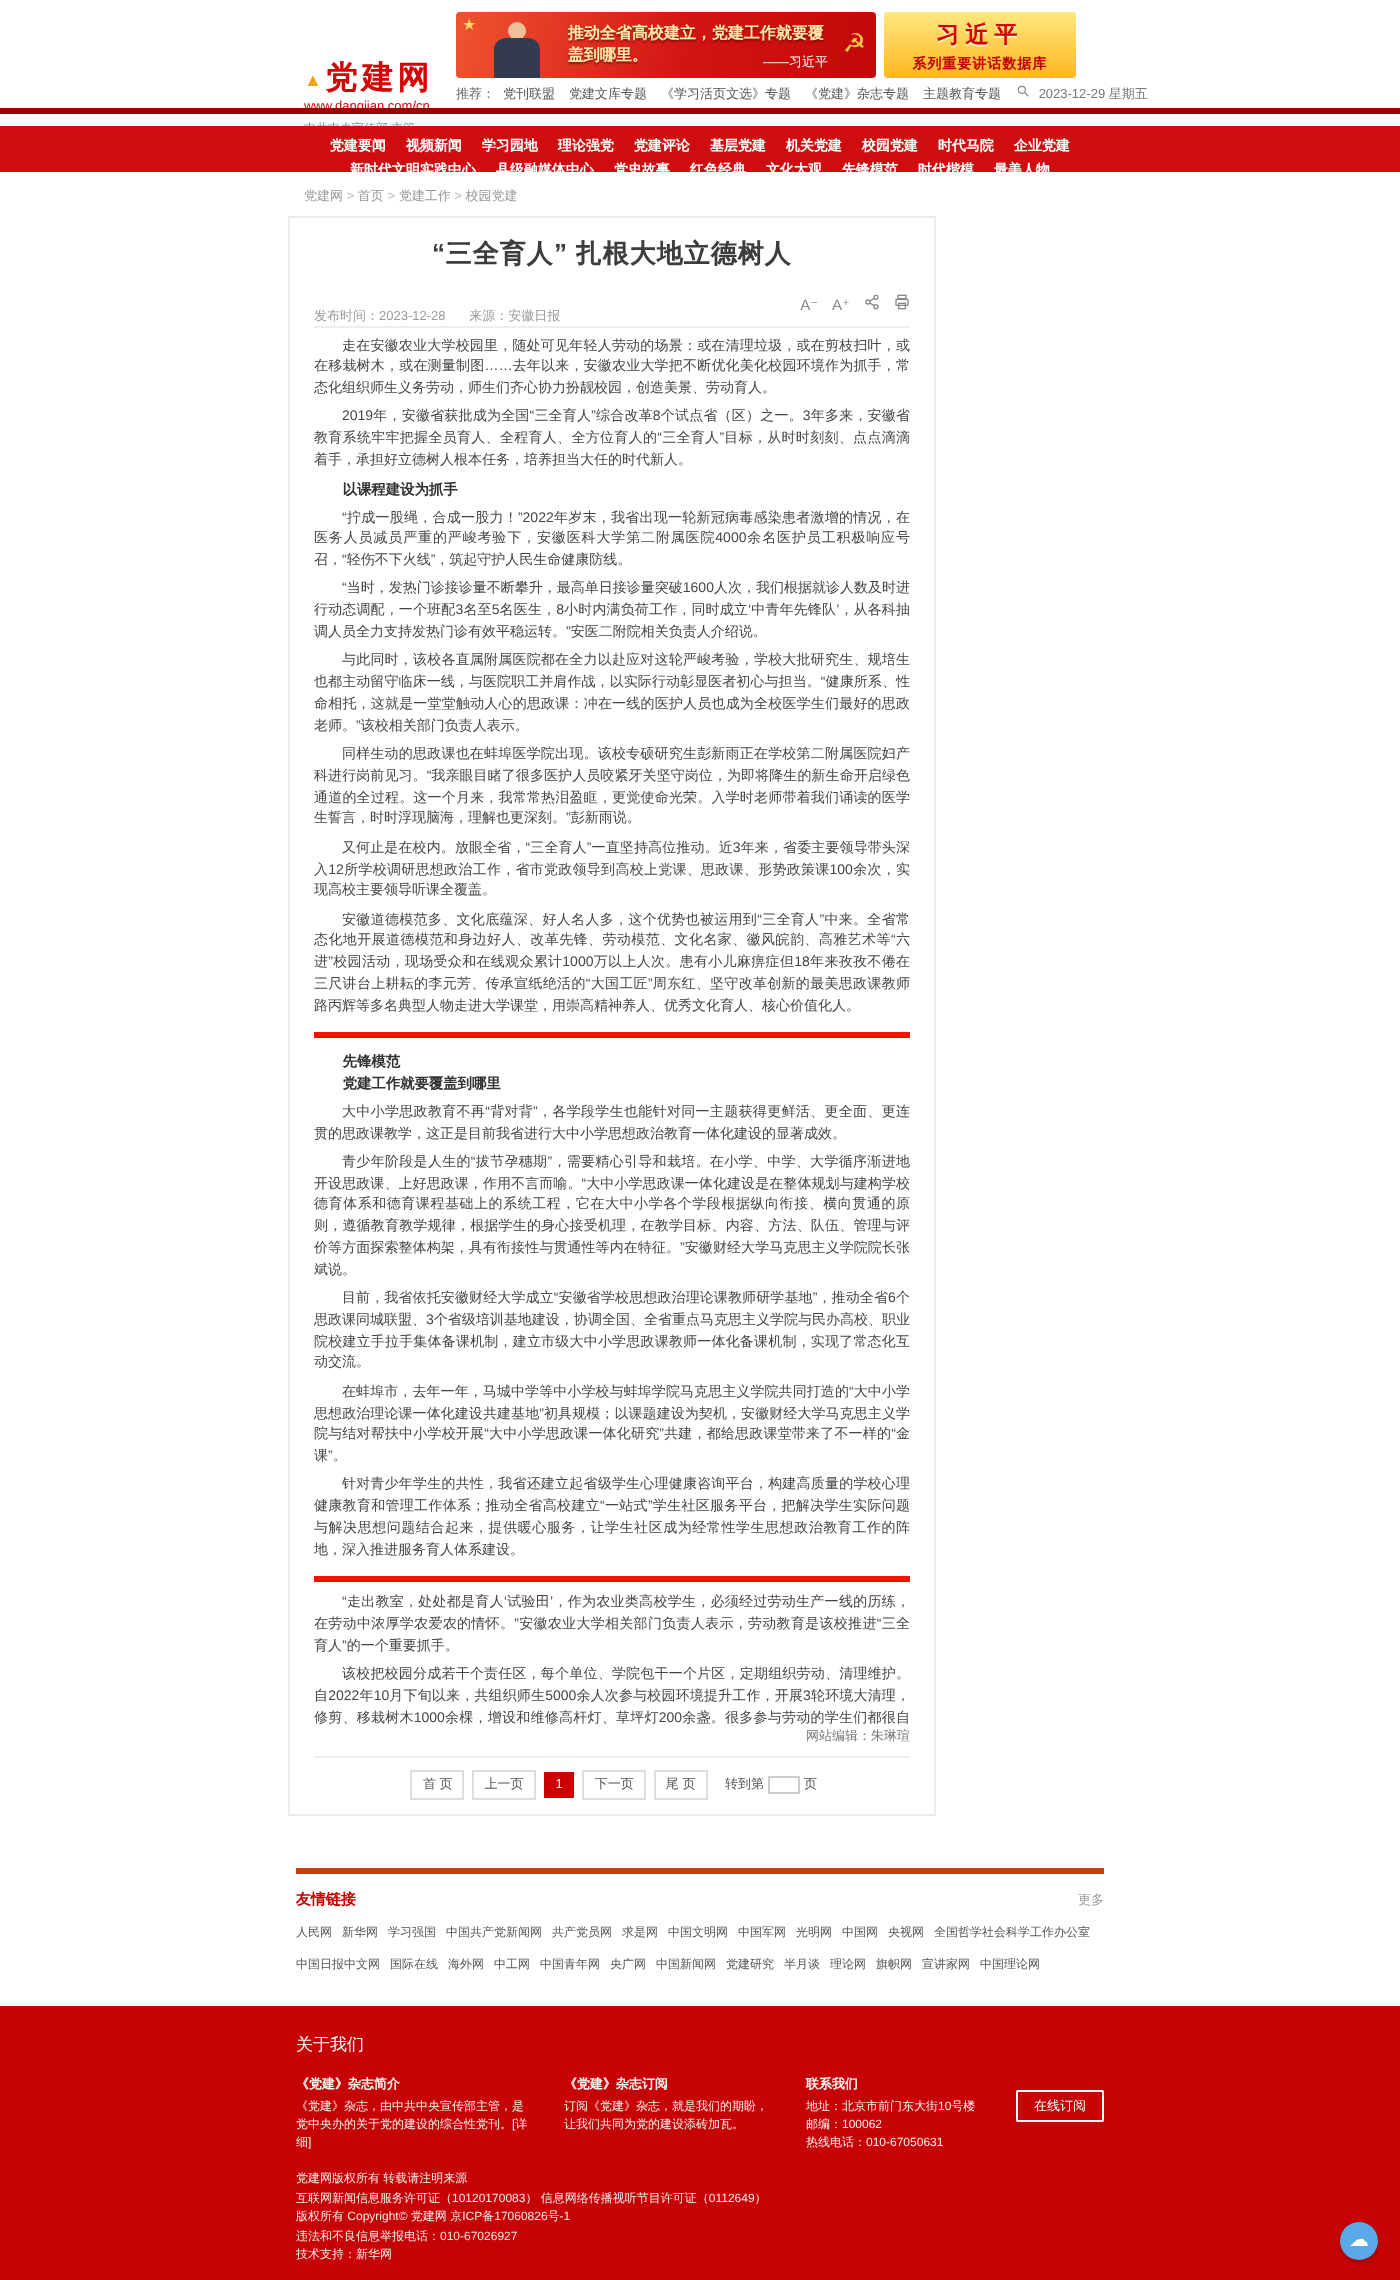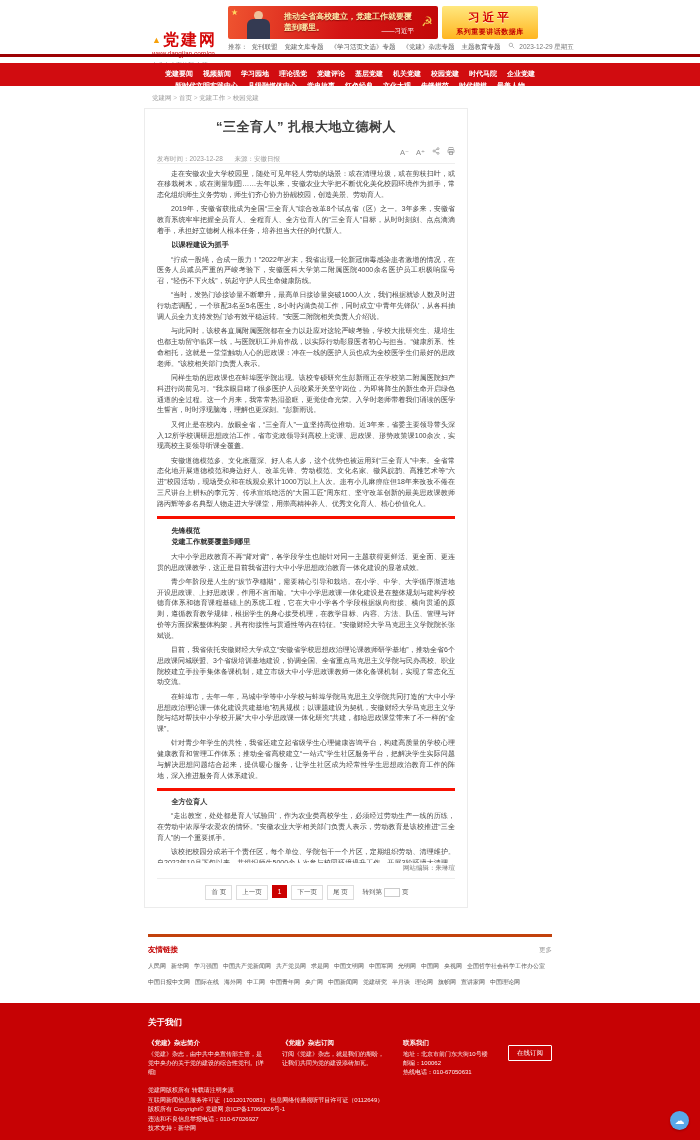--- a/index.html
+++ b/index.html
@@ -76,21 +76,21 @@
   .friends { position:absolute; left:148px; top:934px; width:404px; border-top:3px solid #c2410c; padding-top:8px; }
   .friends-head { display:flex; align-items:baseline; }
   .friends-title { color:#c30000; font-size:7.5px; font-weight:bold; }
   .friends-more { margin-left:auto; color:#999; font-size:6.5px; cursor:pointer; }
   .friends-row { margin-top:7px; font-size:6px; color:#555; white-space:nowrap; }
   .friends-row a { color:#555; margin-right:5px; cursor:pointer; }
 
   
   .footer { position:absolute; left:0; top:1003px; width:700px; height:137px; background:#c60204; }
   .footer-inner { width:404px; margin:0 auto; position:relative; color:#fff; }
-  .f-title { padding-top:14px; font-size:8.5px; font-weight:bold; }
+  .f-title { padding-top:14px; font-size:8.5px; font-weight:normal; }
   .f-cols { display:flex; margin-top:9px; }
   .f-col { font-size:6px; line-height:9px; opacity:.95; }
   .f-col1 { width:118px; margin-right:16px; }
   .f-col2 { width:105px; margin-right:16px; }
   .f-col3 { width:110px; }
   .f-col-h { font-size:6.5px; font-weight:bold; margin-bottom:3px; }
   .subscribe { position:absolute; right:0; top:42px; border:1px solid #fff; font-size:6.5px; padding:2.5px 8px; color:#fff; cursor:pointer; border-radius:1px; }
   .f-bottom { margin-top:9px; font-size:6px; line-height:9.5px; opacity:.92; }
 
   .float-btn { position:absolute; right:11px; top:1111px; width:19px; height:19px; border-radius:50%;
@@ -193,21 +193,20 @@
             <div class="art-h2" data-name="article-subheading">先锋模范</div>
             <div class="art-h3" data-name="article-subheading">党建工作就要覆盖到哪里</div>
             <p class="art-p" data-name="article-paragraph">大中小学思政教育不再“背对背”，各学段学生也能针对同一主题获得更鲜活、更全面、更连贯的思政课教学，这正是目前我省进行大中小学思想政治教育一体化建设的显著成效。</p>
             <p class="art-p" data-name="article-paragraph">青少年阶段是人生的“拔节孕穗期”，需要精心引导和栽培。在小学、中学、大学循序渐进地开设思政课、上好思政课，作用不言而喻。“大中小学思政课一体化建设是在整体规划与建构学校德育体系和德育课程基础上的系统工程，它在大中小学各个学段根据纵向衔接、横向贯通的原则，遵循教育教学规律，根据学生的身心接受机理，在教学目标、内容、方法、队伍、管理与评价等方面探索整体构架，具有衔接性与贯通性等内在特征。”安徽财经大学马克思主义学院院长张斌说。</p>
             <p class="art-p" data-name="article-paragraph">目前，我省依托安徽财经大学成立“安徽省学校思想政治理论课教师研学基地”，推动全省6个思政课同城联盟、3个省级培训基地建设，协调全国、全省重点马克思主义学院与民办高校、职业院校建立手拉手集体备课机制，建立市级大中小学思政课教师一体化备课机制，实现了常态化互动交流。</p>
             <p class="art-p" data-name="article-paragraph">在蚌埠市，去年一年，马城中学等中小学校与蚌埠学院马克思主义学院共同打造的“大中小学思想政治理论课一体化建设共建基地”初具规模；以课题建设为契机，安徽财经大学马克思主义学院与结对帮扶中小学校开展“大中小学思政课一体化研究”共建，都给思政课堂带来了不一样的“金课”。</p>
             <p class="art-p" data-name="article-paragraph">针对青少年学生的共性，我省还建立起省级学生心理健康咨询平台，构建高质量的学校心理健康教育和管理工作体系；推动全省高校建立“一站式”学生社区服务平台，把解决学生实际问题与解决思想问题结合起来，提供暖心服务，让学生社区成为经常性学生思想政治教育工作的阵地，深入推进服务育人体系建设。</p>
           </div>
       </div>
       <div data-name="article-section-rest">
-          <div class="art-h2" data-name="article-subheading">全方位育人</div>
           <p class="art-p" data-name="article-paragraph">“走出教室，处处都是育人‘试验田’，作为农业类高校学生，必须经过劳动生产一线的历练，在劳动中浓厚学农爱农的情怀。”安徽农业大学相关部门负责人表示，劳动教育是该校推进“三全育人”的一个重要抓手。</p>
           <p class="art-p" data-name="article-paragraph">该校把校园分成若干个责任区，每个单位、学院包干一个片区，定期组织劳动、清理维护。自2022年10月下旬以来，共组织师生5000余人次参与校园环境提升工作，开展3轮环境大清理，修剪、移栽树木1000余棵，增设和维修高杆灯、草坪灯200余盏。很多参与劳动的学生们都很自豪地在社交媒体上主动晒图、晒心情、晒劳动，不仅悄然改变了校园，更教育了学生。调查显示，该校95%的同学对校园绿化表示满意，85%的同学认为校园亮化效果明显，72%的同学对整体育人环境表示满意。</p>
           <p class="art-p" data-name="article-paragraph">该校党委书记常业军表示，将持续深入贯彻落实党的二十大精神，紧扣立德树人根本任务，创新推进“三全育人”“五育并举”，在乡村振兴的火热实践中，培养具备知农爱农政治素养和强农兴农专业本领的“有理想、敢担当、能吃苦、肯奋斗的新时代好青年”。</p>
           <p class="art-p" data-name="article-paragraph">只要用心挖掘，时时处处都是思政育人的好“课堂”。全省各高校纷纷发挥各自特长，建立特色育人项目。安徽大学聚焦网络育人，以建设省高校网络思想政治工作中心为契机，推动思想政治工作“键对键”与“面对面”交融互动；安徽工业大学聚焦心理育人，以课程建设为抓手，积极培育学生自尊自信、理性平和、积极向上的健康心态；安徽建筑大学聚焦科研育人，将科研成果融入课堂教学、教材编撰、实践教学，提升学生科研参与度；安庆师范大学聚焦课程育人，将思政小课堂和社会大课堂相互贯通，推动皖江地区红色文化资源和优秀传统文化资源融入思政课堂；淮南师范学院聚焦服务育人，把育人力量压实到教育管理服务学生第一线，打通育人“最后一公里”。（记者 陈婉婉）</p>
         </div>
     </div>
 
     <div class="editor" data-name="site-editor">网站编辑：朱琳瑄</div>
     <div class="hr2" data-name="article-bottom-divider"></div>
 

